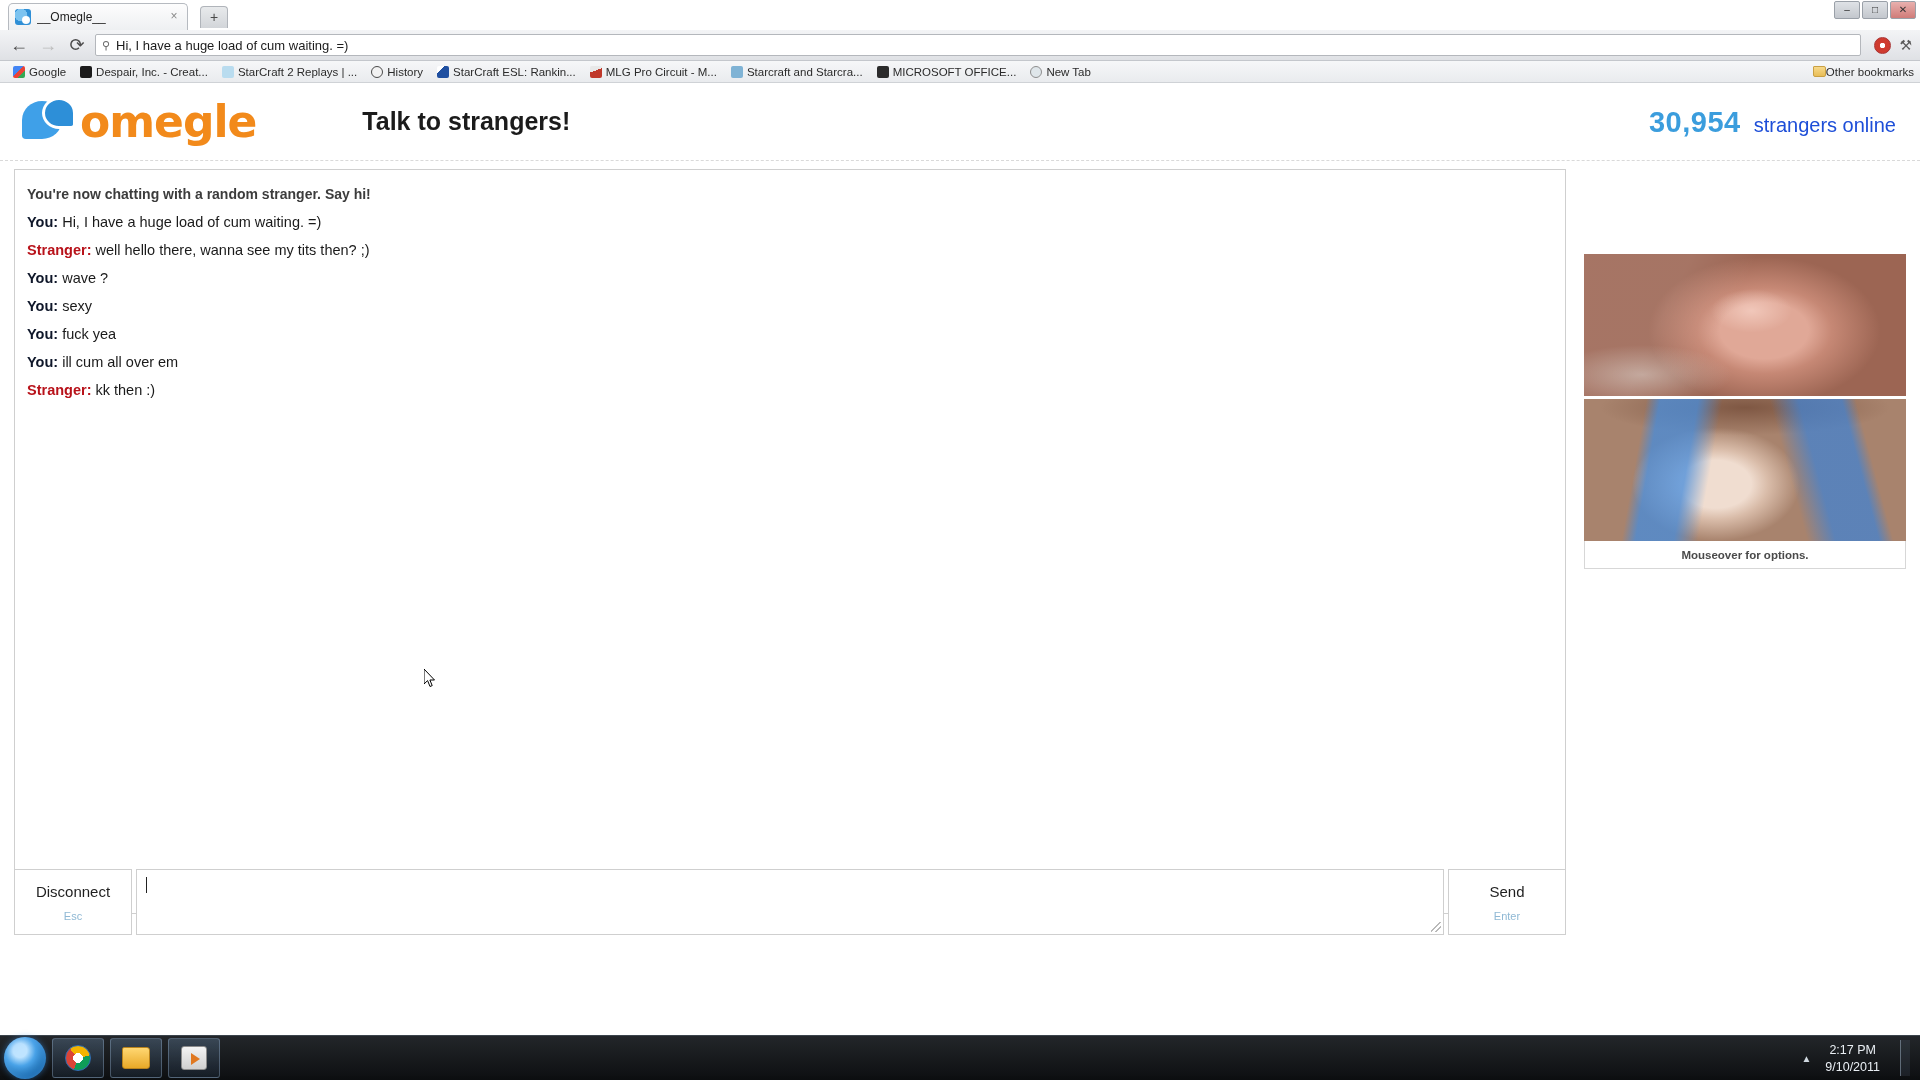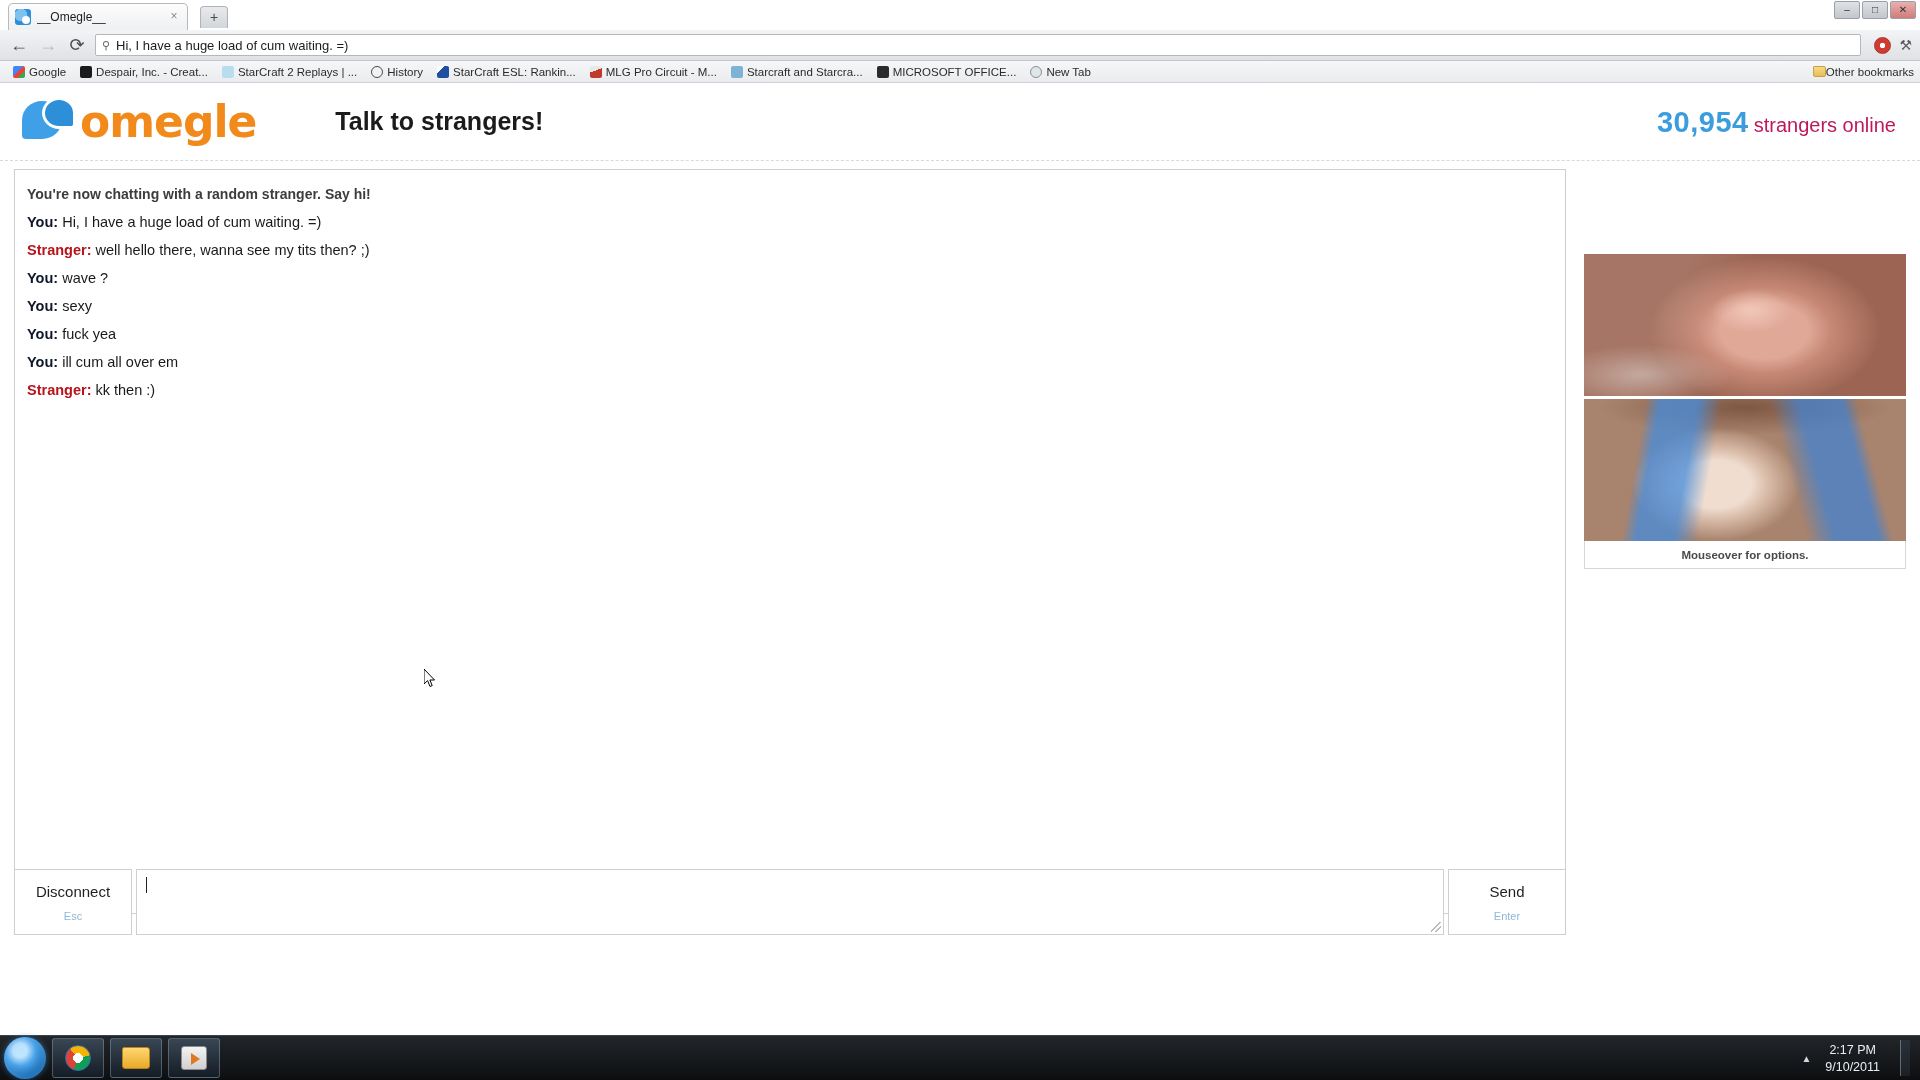--- a/index.html
+++ b/index.html
@@ -153,28 +153,28 @@
   .logo-mark .b2 {
     position: absolute; left: 20px; top: 0; width: 34px; height: 32px;
     background: #2d8fd8; border-radius: 50% 50% 14% 50%;
     border: 3px solid #ffffff;
   }
   .logo-text {
     font-size: 44px; font-weight: bold; color: #f28a1b;
     letter-spacing: -1px; font-family: "DejaVu Sans", sans-serif;
   }
   .tagline {
-    margin-left: 79px; font-size: 25px; font-weight: bold; color: #1b1b1b;
+    margin-left: 106px; font-size: 25px; font-weight: bold; color: #1b1b1b;
   }
   .online-count {
     position: absolute; right: 24px; top: 50%; transform: translateY(-50%);
     white-space: nowrap;
   }
   .online-num { font-size: 29px; font-weight: bold; color: #3b9ddd; letter-spacing: .5px; }
-  .online-label { font-size: 20px; color: #be185d; margin-left: 5px; }
+  .online-label { font-size: 20px; color: #1d4ed8; margin-left: 13px; }
 
   
   .chat-wrap { position: relative; padding: 8px 10px 0 14px; }
   .chatlog {
     width: 1552px; height: 745px;
     border: 1px solid #cfcfcf; background: #fff;
     padding: 10px 12px; overflow: hidden;
   }
   .msg { font-size: 14.5px; line-height: 28px; color: #1a1a1a; white-space: nowrap; }
   .msg .who { font-weight: bold; }

